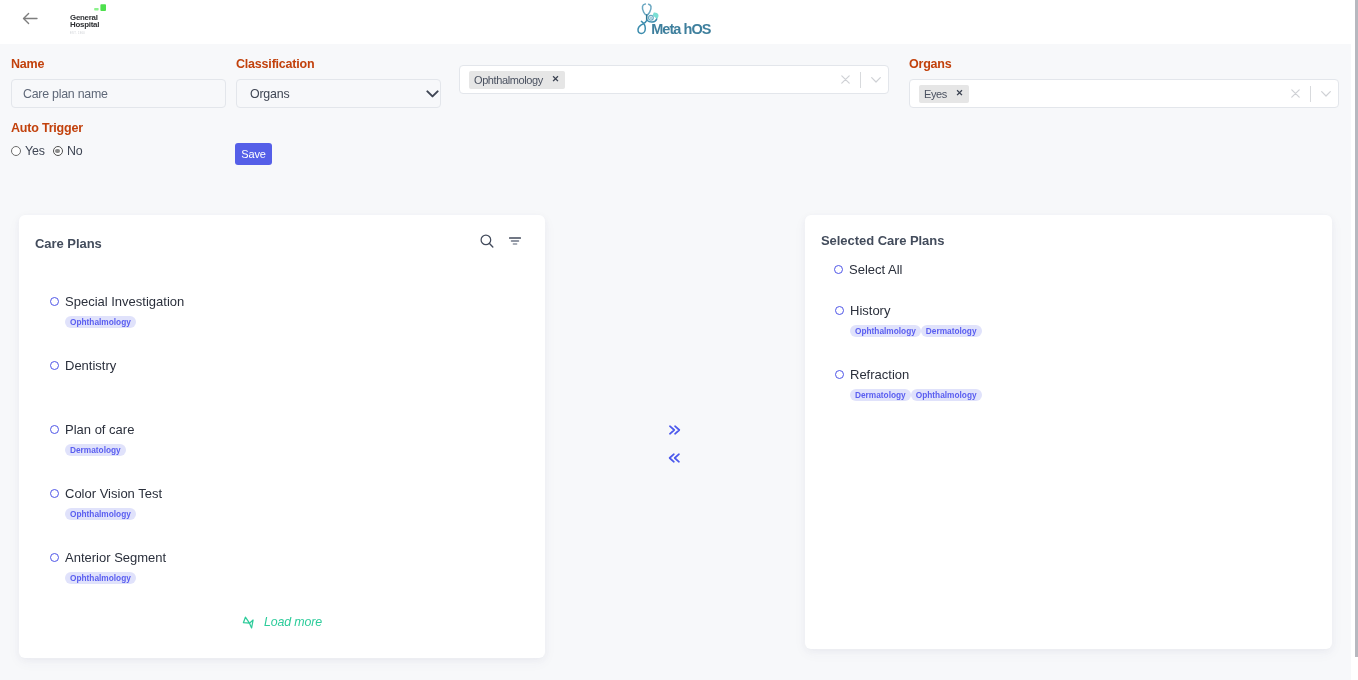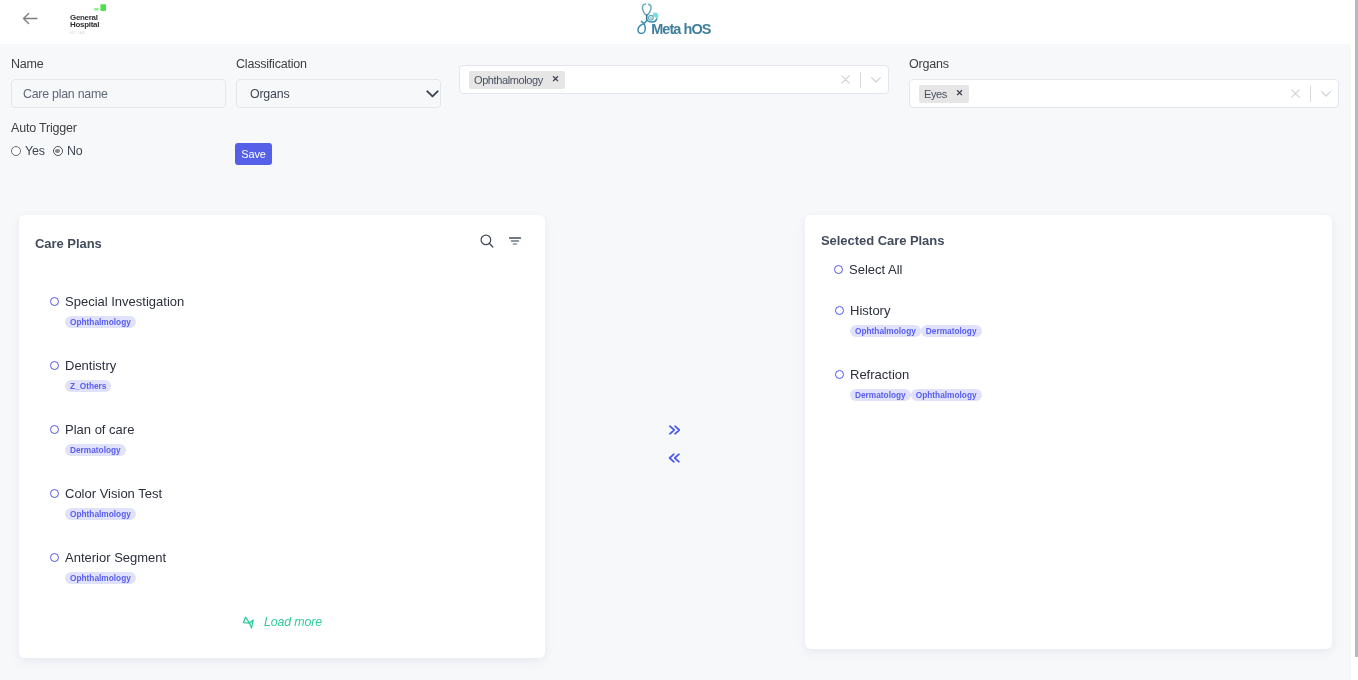--- a/index.html
+++ b/index.html
@@ -24,21 +24,21 @@
     background:#ffffff;
   }
   .back-btn { position:absolute; left:22px; top:11px; width:16px; height:16px; cursor:pointer; }
   .gh-logo { position:absolute; left:68px; top:4px; width:52px; height:36px; }
   .gh-t { font-family:"Liberation Sans", sans-serif; letter-spacing:-0.25px; }
   .gh-s { font-family:"Liberation Sans", sans-serif; }
   .mh-t { font-family:"Liberation Sans", sans-serif; letter-spacing:-0.95px; }
   .meta-logo { position:absolute; left:637px; top:2px; width:84px; height:36px; }
 
   
-  .form-label { font-size:12.5px; color:#404040; font-weight:400; letter-spacing:-0.2px; }
+  .form-label { font-size:12.5px; color:#c2410c; font-weight:700; letter-spacing:-0.2px; }
 
   .field { position:absolute; }
   .f-name { left:11px; top:57px; }
   .f-class { left:236px; top:57px; }
   .f-dept { left:459px; top:57px; }
   .f-org  { left:909px; top:57px; }
   .f-auto { left:11px; top:121px; }
 
   .ctl { margin-top:8px; height:29px; border:1px solid #e3e6eb; border-radius:4px; font-size:12.5px; }
   .input-name { width:215px; background:#f7f8fa; padding:0 11px; line-height:28px; color:#5f6878;
@@ -283,23 +283,20 @@
           </div>
           <div class="tags">
             <span class="tag">Ophthalmology</span>
           </div>
         </div>
         <div class="list-item ">
           <div class="li-head">
             <span class="radio-circle"></span>
             <span class="li-title">Dentistry</span>
           </div>
-          <div class="tags">
-            <span class="tag">Z_Others</span>
-          </div>
         </div>
         <div class="list-item ">
           <div class="li-head">
             <span class="radio-circle"></span>
             <span class="li-title">Plan of care</span>
           </div>
           <div class="tags">
             <span class="tag">Dermatology</span>
           </div>
         </div>

